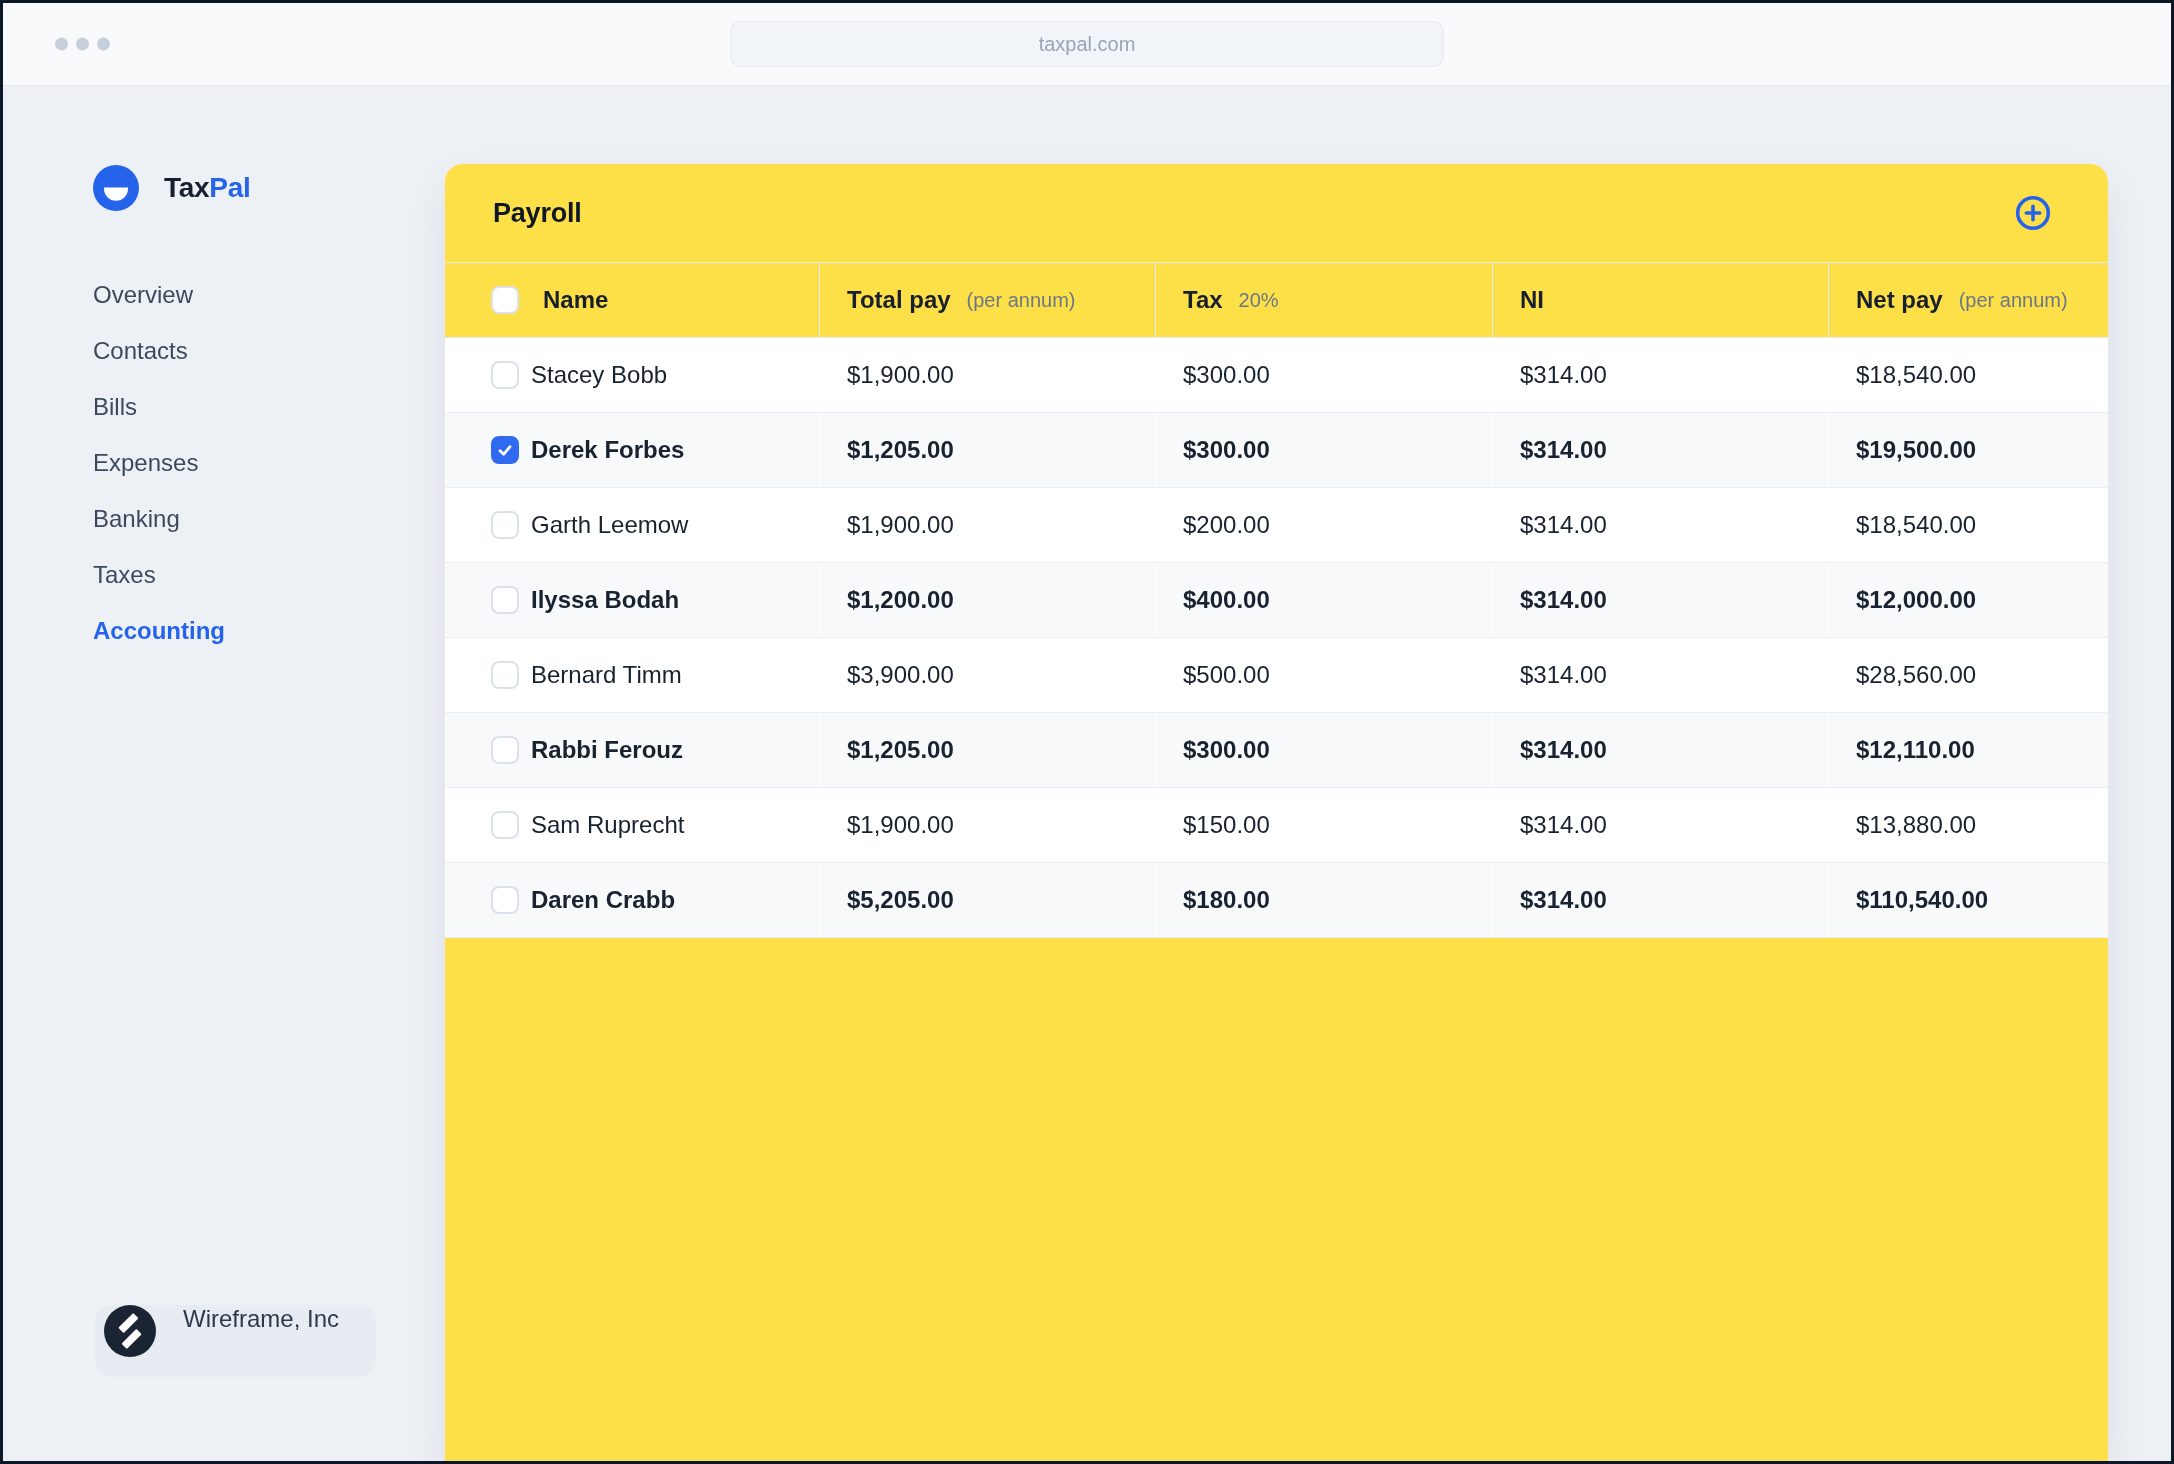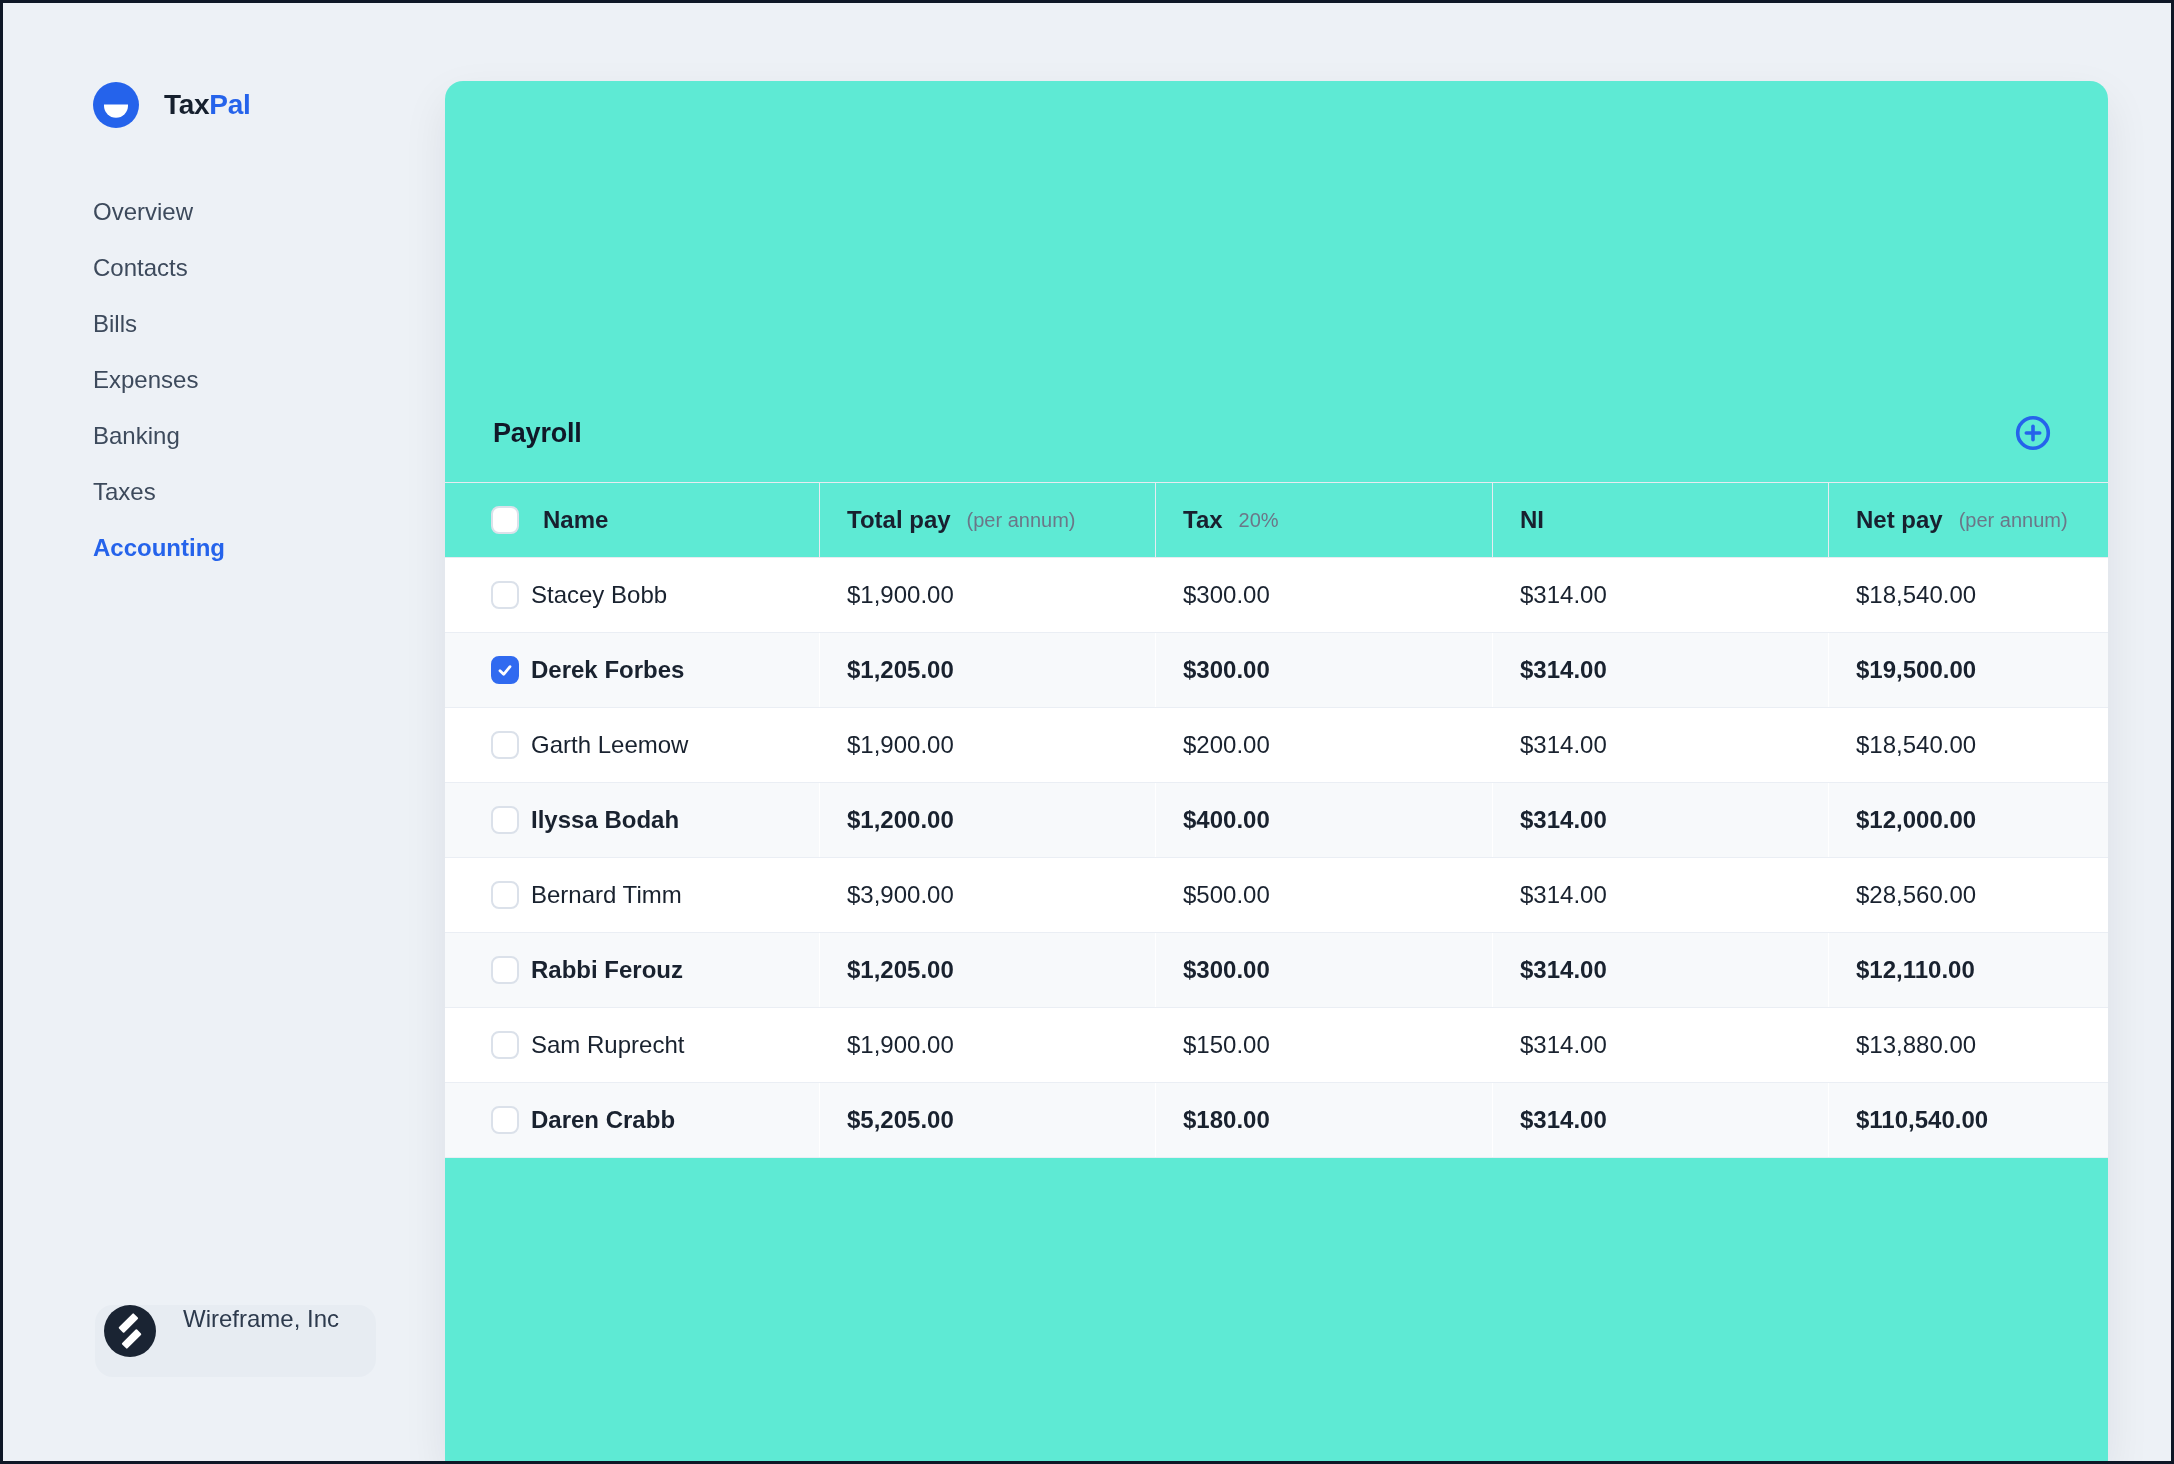--- a/index.html
+++ b/index.html
@@ -32,24 +32,24 @@
   .nav-label{font-size:24px;color:#3d4a5c;}
   .nav-item.active .nav-label{color:#2563eb;font-weight:bold;}
   .org-pill{
     position:absolute;left:67px;bottom:84px;width:281px;height:72px;box-sizing:border-box;
     background:#e7ecf2;border-radius:18px;display:flex;align-items:flex-start;
     padding-left:9px;gap:27px;cursor:pointer;
   }
   .org-label{font-size:24px;color:#2d3a4d;}
   
   .card{
-    flex:1;min-width:0;margin:78px 63px 0 0;background:#5eead4;
+    flex:1;min-width:0;margin:78px 63px 0 0;background:#fde047;
     border-radius:18px 18px 0 0;
     box-shadow:0 18px 45px rgba(15,23,42,0.08);
-    display:flex;flex-direction:column;justify-content:center;
+    display:flex;flex-direction:column;
   }
   .card-header{
     flex:0 0 98px;height:98px;display:flex;align-items:center;justify-content:space-between;
     padding:0 56px 0 48px;border-bottom:1px solid #e7ebf1;
   }
   .card-title{margin:0;font-size:27px;font-weight:bold;color:#101828;letter-spacing:-0.2px;}
   .add-btn{background:none;border:none;padding:0;margin:0;cursor:pointer;display:flex;align-items:center;}
   
   .thead,.tr{display:grid;grid-template-columns:374px 336px 337px 336px 1fr;height:74px;}
   .thead{border-bottom:1px solid #e7ebf1;}
@@ -69,20 +69,30 @@
   }
   .checkbox .check{display:none;}
   .checkbox.checked{background:#306af0;border-color:#306af0;}
   .checkbox.checked .check{display:block;}
 </style>
 </head>
 <body>
 
 <div class="frame">
 
+  <div class="topbar">
+    <div class="dots">
+      <span class="dot"></span>
+      <span class="dot"></span>
+      <span class="dot"></span>
+    </div>
+    <div class="urlbar">
+      <span>taxpal.com</span>
+    </div>
+  </div>
 
   <div class="workspace">
 
     <aside class="sidebar">
       <div class="logo-row">
         <svg width="46" height="46" viewBox="0 0 46 46">
           <circle cx="23" cy="23" r="23" fill="#2563eb"></circle>
           <path d="M11 22.5 h24 v1.2 a12 12 0 0 1 -24 0 z" fill="#ffffff"></path>
         </svg>
         <span class="logo-text"><span>Tax</span><span class="accent">Pal</span></span>

